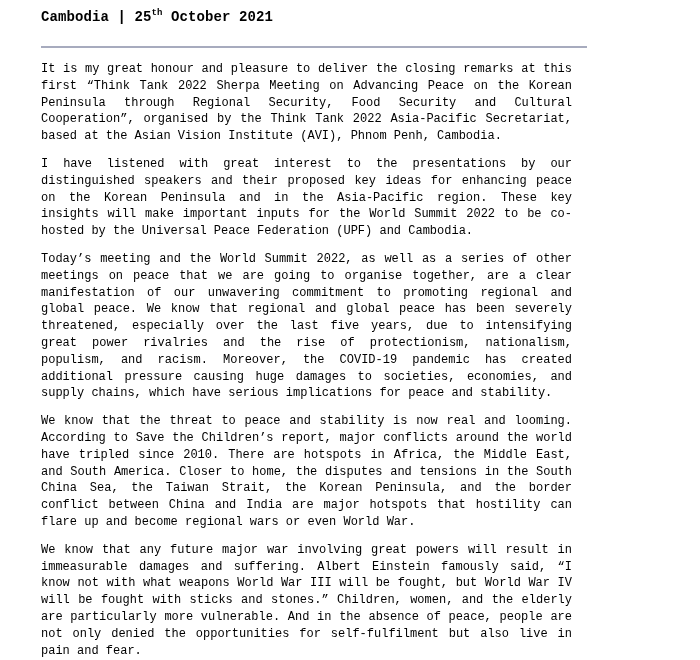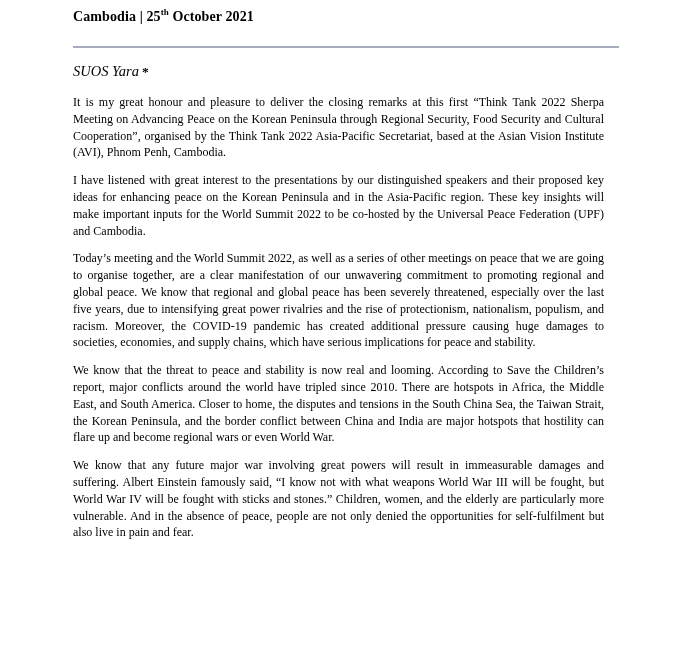--- a/index.html
+++ b/index.html
@@ -11,22 +11,23 @@
   .page {
     position: relative;
     width: 700px;
     height: 660px;
     background: #ffffff;
     overflow: hidden;
     font-family: "Liberation Serif", "DejaVu Serif", serif;
     color: #000000;
   }
   .content {
-    margin-left: 73px;
+    margin-left: 41px;
     width: 531px;
+    font-family: Liberation Mono, monospace;
   }
   .doc-header {
     padding-top: 9px;
     font-size: 14px;
     line-height: 16px;
     font-weight: bold;
     letter-spacing: 0.1px;
   }
   .doc-header sup {
     font-size: 9px;
@@ -73,21 +74,20 @@
 <body>
 
 <div class="page">
   <div class="content">
 
     <div class="doc-header"><span>Cambodia | 25</span><sup>th</sup><span> October 2021</span></div>
 
     <hr class="rule">
 
 
-    <p class="author"><span class="name">SUOS Yara</span><span class="mark">*</span></p>
 
     <div class="body-text">
       <p>It is my great honour and pleasure to deliver the closing remarks at this first “Think Tank 2022 Sherpa Meeting on Advancing Peace on the Korean Peninsula through Regional Security, Food Security and Cultural Cooperation”, organised by the Think Tank 2022 Asia-Pacific Secretariat, based at the Asian Vision Institute (AVI), Phnom Penh, Cambodia.</p>
       <p>I have listened with great interest to the presentations by our distinguished speakers and their proposed key ideas for enhancing peace on the Korean Peninsula and in the Asia-Pacific region. These key insights will make important inputs for the World Summit 2022 to be co-hosted by the Universal Peace Federation (UPF) and Cambodia.</p>
       <p>Today’s meeting and the World Summit 2022, as well as a series of other meetings on peace that we are going to organise together, are a clear manifestation of our unwavering commitment to promoting regional and global peace. We know that regional and global peace has been severely threatened, especially over the last five years, due to intensifying great power rivalries and the rise of protectionism, nationalism, populism, and racism. Moreover, the COVID-19 pandemic has created additional pressure causing huge damages to societies, economies, and supply chains, which have serious implications for peace and stability.</p>
       <p>We know that the threat to peace and stability is now real and looming. According to Save the Children’s report, major conflicts around the world have tripled since 2010. There are hotspots in Africa, the Middle East, and South America. Closer to home, the disputes and tensions in the South China Sea, the Taiwan Strait, the Korean Peninsula, and the border conflict between China and India are major hotspots that hostility can flare up and become regional wars or even World War.</p>
       <p>We know that any future major war involving great powers will result in immeasurable damages and suffering. Albert Einstein famously said, “I know not with what weapons World War III will be fought, but World War IV will be fought with sticks and stones.” Children, women, and the elderly are particularly more vulnerable. And in the absence of peace, people are not only denied the opportunities for self-fulfilment but also live in pain and fear.</p>
     </div>
 
   </div>

